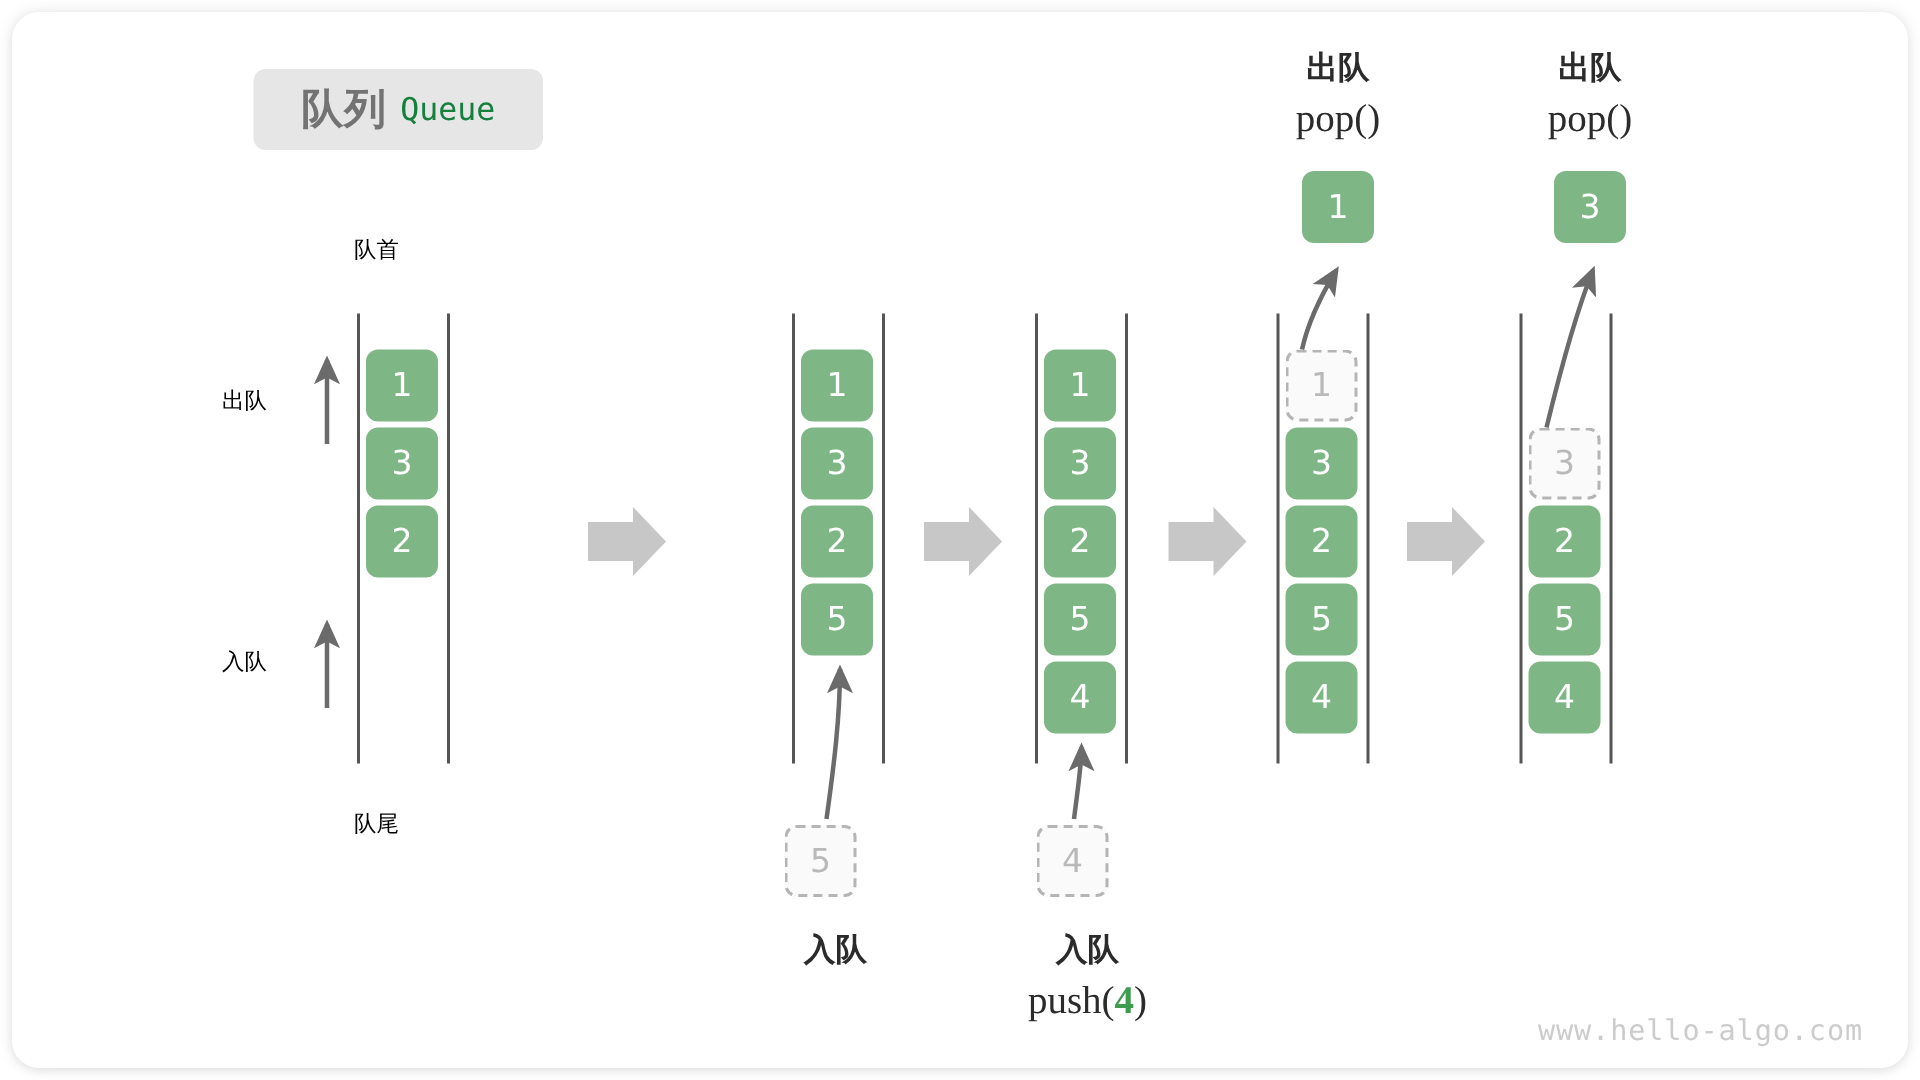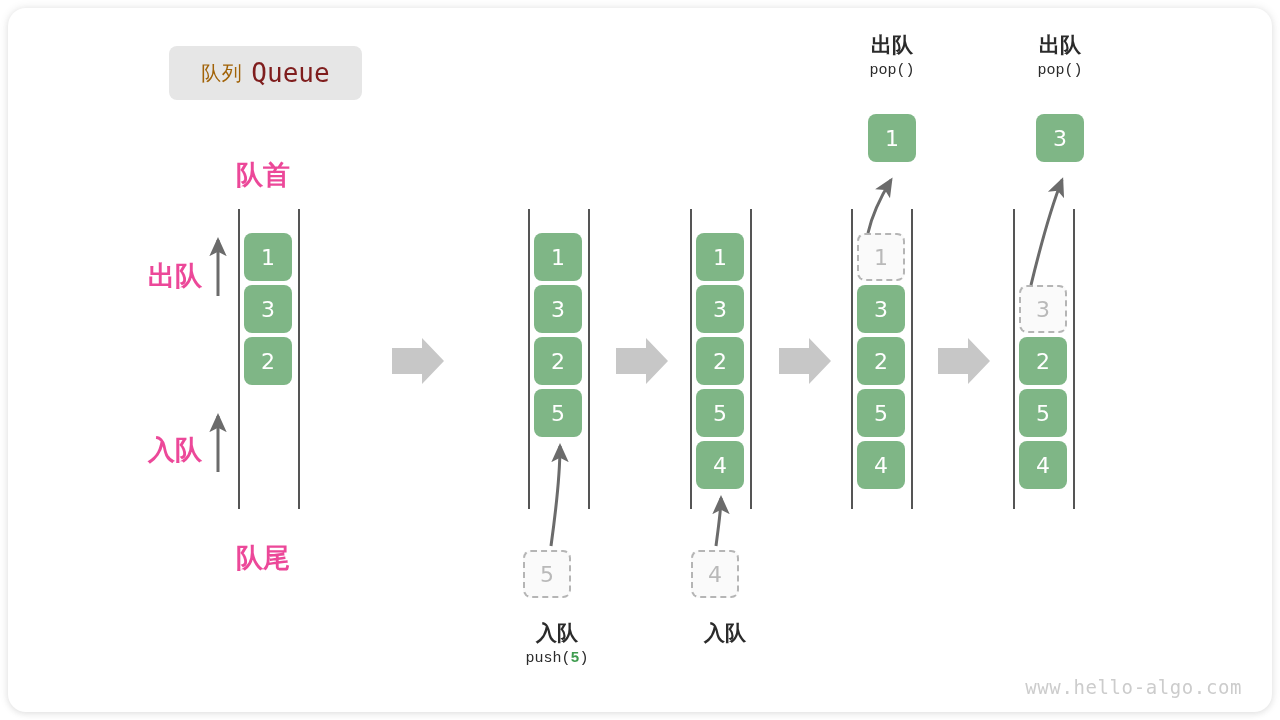--- a/index.html
+++ b/index.html
@@ -40,56 +40,56 @@
     width: 193px;
     height: 54px;
     background: #e6e6e6;
     border-radius: 8px;
     display: flex;
     align-items: center;
     justify-content: center;
     gap: 9px;
   }
   #title-badge .zh {
-    font-size: 20px;
+    font-size: 28px;
+    font-weight: bold;
+    color: #737373;
+    letter-spacing: 0.5px;
+  }
+  #title-badge .en {
+    font-size: 21px;
+    color: #15803d;
+    font-family: "DejaVu Sans Mono", "Liberation Mono", monospace;
+  }
+
+  
+  .cjk-bold {
+    font-size: 15px;
     font-weight: normal;
-    color: #a16207;
-    letter-spacing: 0.5px;
-  }
-  #title-badge .en {
-    font-size: 26px;
-    color: #7f1d1d;
-    font-family: "DejaVu Sans Mono", "Liberation Mono", monospace;
-  }
-
-  
-  .cjk-bold {
-    font-size: 27px;
-    font-weight: bold;
-    color: #ec4899;
+    color: #000000;
     white-space: nowrap;
     font-family: "DejaVu Sans", "Liberation Sans", sans-serif;
   }
   .op-label {
     text-align: center;
     white-space: nowrap;
     line-height: 1.45;
   }
   .op-label .zh {
     display: block;
     font-size: 21px;
     font-weight: bold;
     color: #2b2b2b;
     font-family: "DejaVu Sans", "Liberation Sans", sans-serif;
   }
   .op-label .code {
     display: block;
-    font-size: 15px;
+    font-size: 26px;
     color: #2b2b2b;
-    font-family: Liberation Mono, monospace;
+    font-family: Liberation Serif, serif;
   }
   .op-label .code .num { color: #3e9c4f; font-weight: bold; }
 
   
   .rail {
     width: 2px;
     background: #555555;
   }
 
   
@@ -154,36 +154,36 @@
 
     <div class="abs cell" style="left:534px; top:233px;">1</div>
     <div class="abs cell" style="left:534px; top:285px;">3</div>
     <div class="abs cell" style="left:534px; top:337px;">2</div>
     <div class="abs cell" style="left:534px; top:389px;">5</div>
 
     <div class="abs cell ghost" style="left:523px; top:550px;">5</div>
 
     <div class="abs op-label" style="left:477px; top:618px; width:160px;">
       <span class="zh">入队</span>
-      <span class="code"><span>push(</span><span class="num">5</span><span>)</span></span>
     </div>
 
     <div class="abs rail" style="left:690px; top:209px; height:300px;"></div>
     <div class="abs rail" style="left:750px; top:209px; height:300px;"></div>
 
     <div class="abs cell" style="left:696px; top:233px;">1</div>
     <div class="abs cell" style="left:696px; top:285px;">3</div>
     <div class="abs cell" style="left:696px; top:337px;">2</div>
     <div class="abs cell" style="left:696px; top:389px;">5</div>
     <div class="abs cell" style="left:696px; top:441px;">4</div>
 
     <div class="abs cell ghost" style="left:691px; top:550px;">4</div>
 
     <div class="abs op-label" style="left:645px; top:618px; width:160px;">
       <span class="zh">入队</span>
+      <span class="code"><span>push(</span><span class="num">4</span><span>)</span></span>
     </div>
 
     <div class="abs op-label" style="left:822px; top:30px; width:140px;">
       <span class="zh">出队</span>
       <span class="code">pop()</span>
     </div>
     <div class="abs cell" style="left:868px; top:114px;">1</div>
 
     <div class="abs rail" style="left:851px; top:209px; height:300px;"></div>
     <div class="abs rail" style="left:911px; top:209px; height:300px;"></div>

